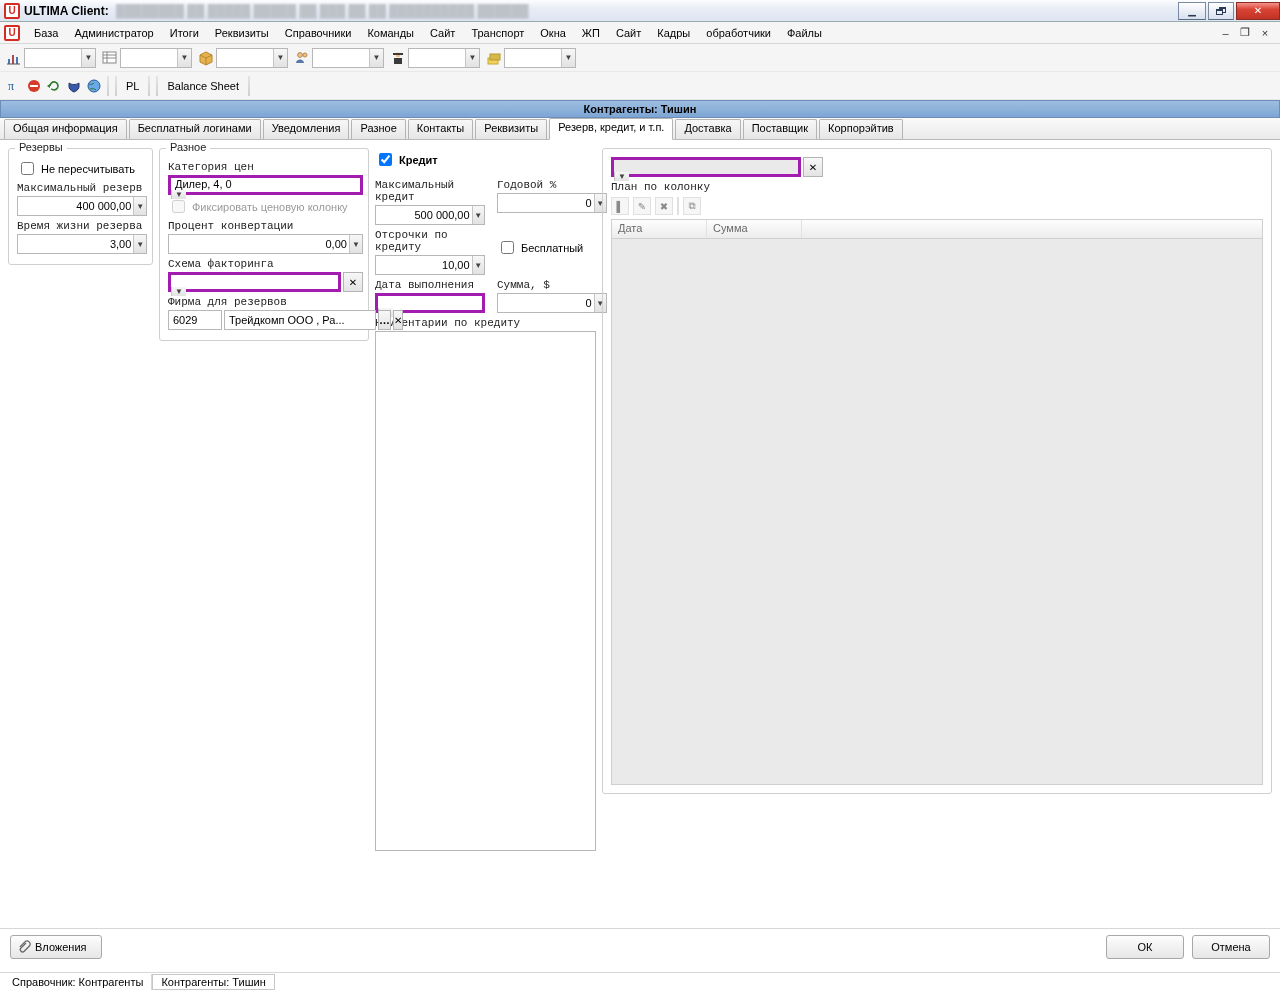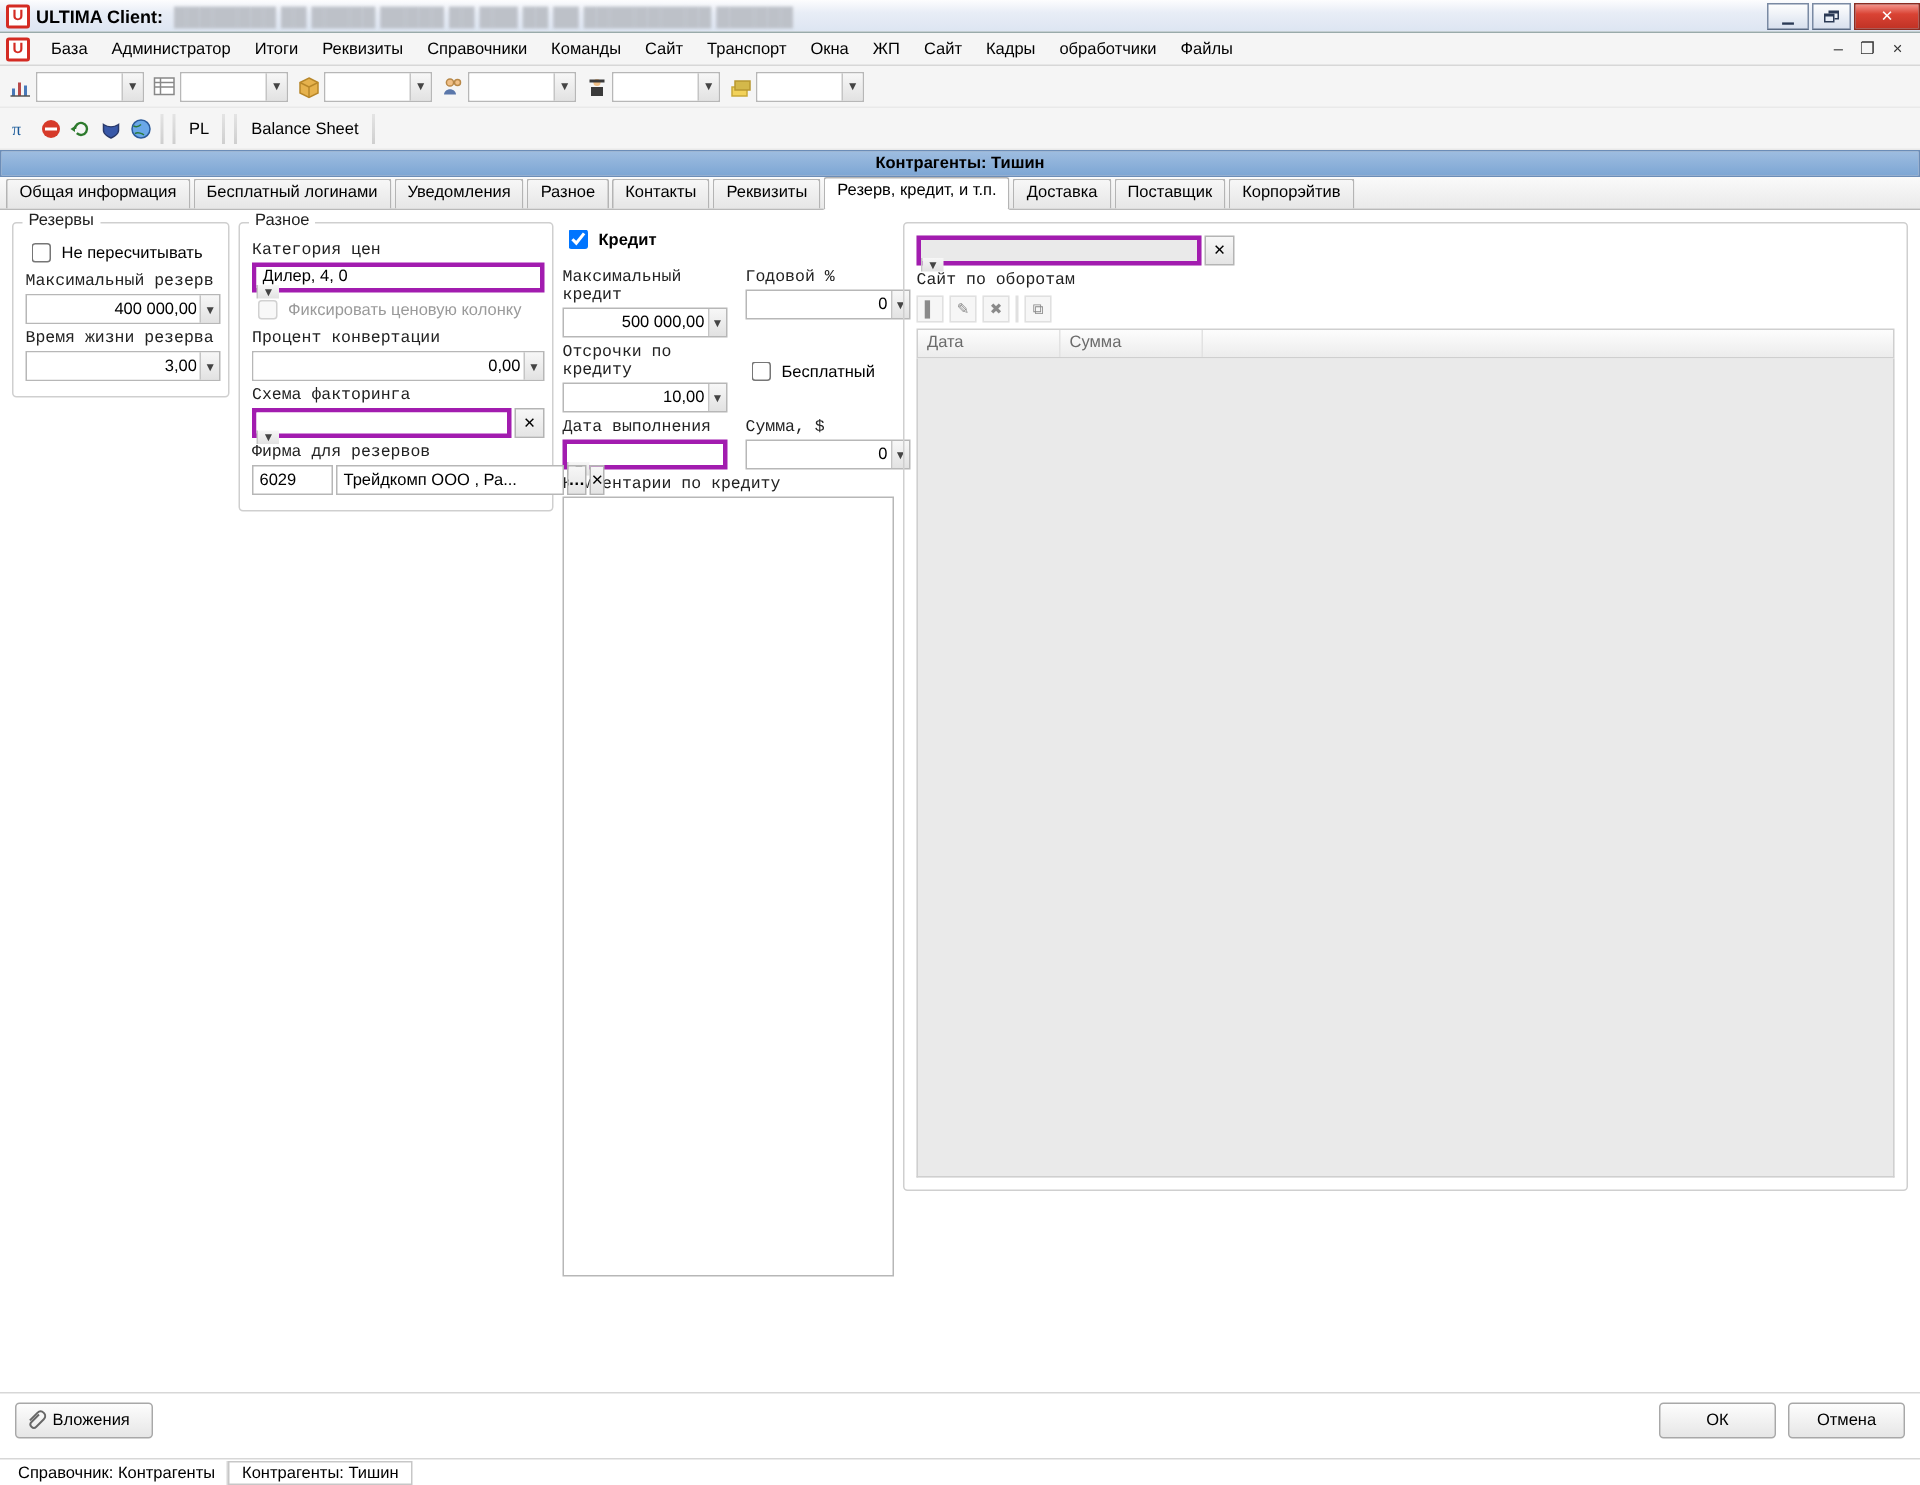--- a/index.html
+++ b/index.html
@@ -410,21 +410,21 @@
 
       <div style="flex:1; min-width:0;">
         <div class="group" style="padding:8px;">
           <div class="row-flex">
             <div class="combo" style="width:190px;background:#eaeaea;">
                 <input style="background: rgb(234, 234, 234);" disabled="">
                 <span class="dd">▼</span>
               </div>
             <span class="btn-x">✕</span>
           </div>
-          <span class="lbl">Сайт по оборотам</span>
+          <span class="lbl">План по колонку</span>
           <div class="grid-tools">
             <span class="tbic">▌</span>
             <span class="tbic">✎</span>
             <span class="tbic">✖</span>
             <span style="width:2px;background:#e0e0e0;"></span>
             <span class="tbic">⧉</span>
           </div>
           <div class="grid-head">
             <span class="gh" style="width:95px;">Дата</span>
             <span class="gh" style="width:95px;">Сумма</span>

